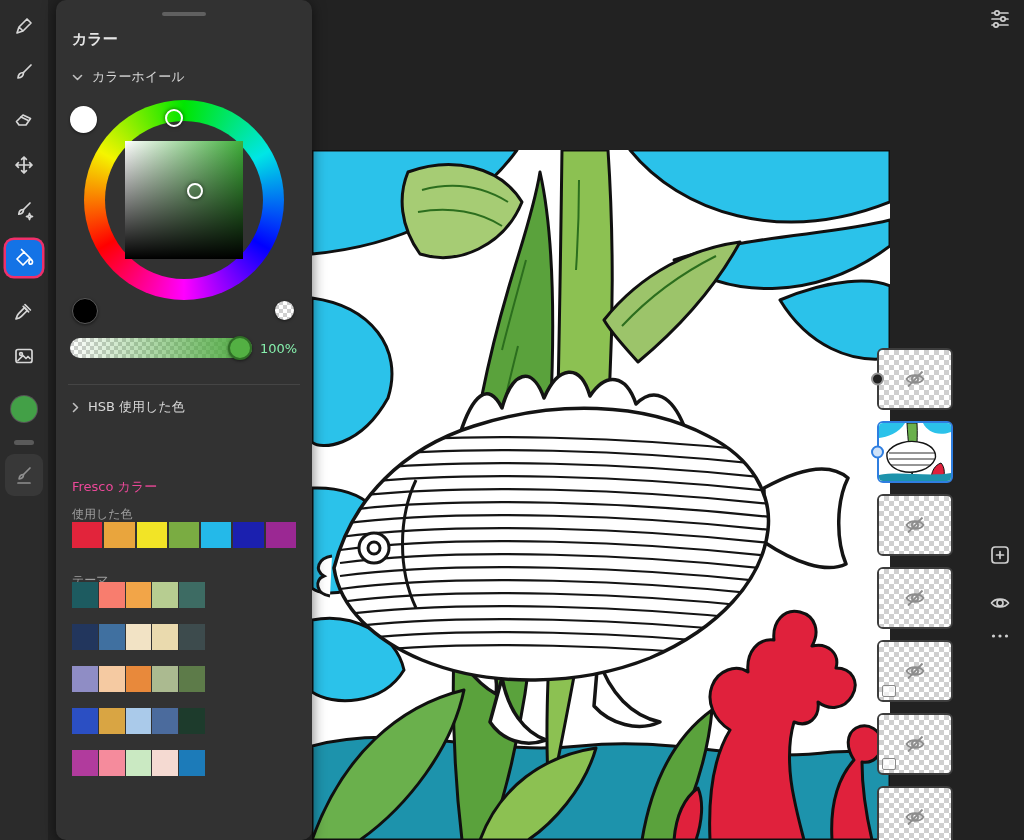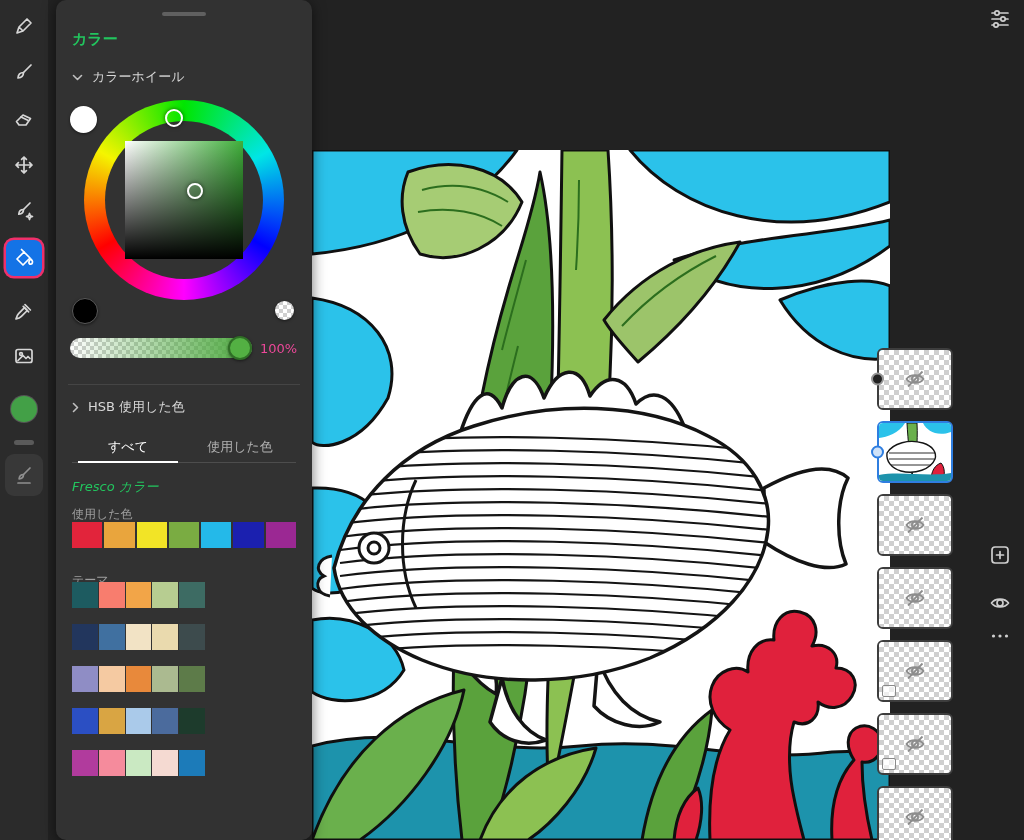--- a/index.html
+++ b/index.html
@@ -18,21 +18,21 @@
   .tool-pill{position:absolute;left:14px;top:440px;width:20px;height:5px;border-radius:3px;background:#5a5a5a;}
   .subtool{position:absolute;left:5px;top:454px;width:38px;height:42px;border-radius:9px;background:#383838;
            display:flex;align-items:center;justify-content:center;}
   .subtool svg{stroke:#8f8f8f;fill:none;stroke-width:1.7;stroke-linecap:round;stroke-linejoin:round;}
   
   .canvas{position:absolute;left:312px;top:150px;width:578px;height:690px;background:#fff;z-index:1;}
   
   .color-panel{position:absolute;left:56px;top:0;width:256px;height:840px;background:#323232;z-index:6;
                border-radius:10px;box-shadow:0 2px 14px rgba(0,0,0,.55);}
   .drag-handle{position:absolute;left:106px;top:12px;width:44px;height:4px;border-radius:2px;background:#606060;}
-  .panel-title{position:absolute;left:16px;top:30px;font-size:15px;font-weight:bold;color:#22c55e;}
+  .panel-title{position:absolute;left:16px;top:30px;font-size:15px;font-weight:bold;color:#e5e5e5;}
   .section-row{position:absolute;left:16px;display:flex;align-items:center;gap:9px;font-size:13px;color:#d8d8d8;}
   .section-row svg{stroke:#c0c0c0;fill:none;stroke-width:1.6;stroke-linecap:round;stroke-linejoin:round;}
   .wheel{position:absolute;left:28px;top:100px;width:200px;height:200px;}
   .wheel-ring{position:absolute;inset:0;border-radius:50%;
     background:conic-gradient(hsl(120,100%,45%),hsl(180,100%,45%),hsl(240,100%,50%),hsl(300,100%,50%),hsl(0,100%,50%),hsl(60,100%,48%),hsl(120,100%,45%));}
   .wheel-hole{position:absolute;inset:21px;border-radius:50%;background:#323232;}
   .sb-square{position:absolute;left:41px;top:41px;width:118px;height:118px;
     background-image:linear-gradient(to top,#000,rgba(0,0,0,0)),linear-gradient(to right,#fff,#3fae3a);}
   .sel-ring{position:absolute;border-radius:50%;border:2.5px solid #fff;box-shadow:0 0 4px rgba(0,0,0,.6);}
   .hue-sel{left:81px;top:9px;width:14px;height:14px;}
@@ -47,27 +47,27 @@
     background-size:10px 10px;background-position:0 0,5px 5px;}
   .checker-sm{background-color:#fff;
     background-image:linear-gradient(45deg,#cfcfcf 25%,transparent 25%,transparent 75%,#cfcfcf 75%),
                      linear-gradient(45deg,#cfcfcf 25%,transparent 25%,transparent 75%,#cfcfcf 75%);
     background-size:8px 8px;background-position:0 0,4px 4px;}
   .opacity-slider{position:absolute;left:14px;top:338px;width:182px;height:20px;border-radius:10px;overflow:visible;}
   .opacity-track{position:absolute;inset:0;border-radius:10px;overflow:hidden;}
   .opacity-fill{position:absolute;inset:0;background:linear-gradient(to right,rgba(76,168,62,0),#4ca83e);}
   .opacity-handle{position:absolute;left:158px;top:-2px;width:24px;height:24px;border-radius:50%;
                   background:#53b043;border:2px solid #2f6e26;box-sizing:border-box;box-shadow:0 1px 3px rgba(0,0,0,.5);}
-  .opacity-pct{position:absolute;left:204px;top:341px;font-size:13px;color:#ec4899;}
+  .opacity-pct{position:absolute;left:204px;top:341px;font-size:13px;color:#86efac;}
   .divider{position:absolute;left:12px;right:12px;height:1px;background:#454545;}
   .tabs{position:absolute;left:16px;top:432px;width:224px;height:30px;display:flex;border-bottom:1px solid #4d4d4d;}
   .tab{flex:1;display:flex;align-items:center;justify-content:center;font-size:13px;color:#b0b0b0;position:relative;}
   .tab.selected{color:#fff;}
   .tab.selected::after{content:"";position:absolute;left:6px;right:6px;bottom:-1px;height:2px;background:#fff;}
-  .lib-label{position:absolute;left:16px;top:478px;font-size:13px;color:#22c55e;font-style:italic;}
+  .lib-label{position:absolute;left:16px;top:478px;font-size:13px;color:#ec4899;}
   .sub-label{position:absolute;left:16px;font-size:12px;color:#9f9f9f;}
   .swatch-row{position:absolute;left:16px;top:522px;width:224px;height:26px;display:flex;gap:2px;}
   .swatch{flex:1;}
   .theme-grid{position:absolute;left:16px;top:582px;}
   .theme-row{display:flex;width:133px;height:26px;margin-bottom:16px;gap:1px;}
   .theme-swatch{flex:1;}
   
   .layers-panel{position:absolute;left:877px;top:348px;width:76px;z-index:4;}
   .layer-tile{position:relative;width:72px;height:58px;border-radius:6px;margin-bottom:11px;
               border:2px solid #3d3d3d;display:flex;align-items:center;justify-content:center;overflow:visible;}
@@ -261,24 +261,20 @@
 
     <div class="divider" style="top:384px"></div>
 
     <div class="section-row" style="top:398px">
       <svg width="7" height="11">
           <path d="M1.5 1.5 L5.5 5.5 L1.5 9.5"></path>
         </svg>
       <span>HSB 使用した色</span>
     </div>
 
-    <div class="tabs">
-        <div class="tab selected">すべて</div>
-        <div class="tab">使用した色</div>
-      </div>
 
     <div class="lib-label">Fresco カラー</div>
     <div class="sub-label" style="top:506px">使用した色</div>
     <div class="swatch-row">
         <div class="swatch" style="background: rgb(226, 36, 59);"></div>
         <div class="swatch" style="background: rgb(233, 165, 61);"></div>
         <div class="swatch" style="background: rgb(242, 228, 38);"></div>
         <div class="swatch" style="background: rgb(122, 172, 66);"></div>
         <div class="swatch" style="background: rgb(36, 185, 233);"></div>
         <div class="swatch" style="background: rgb(27, 32, 175);"></div>

